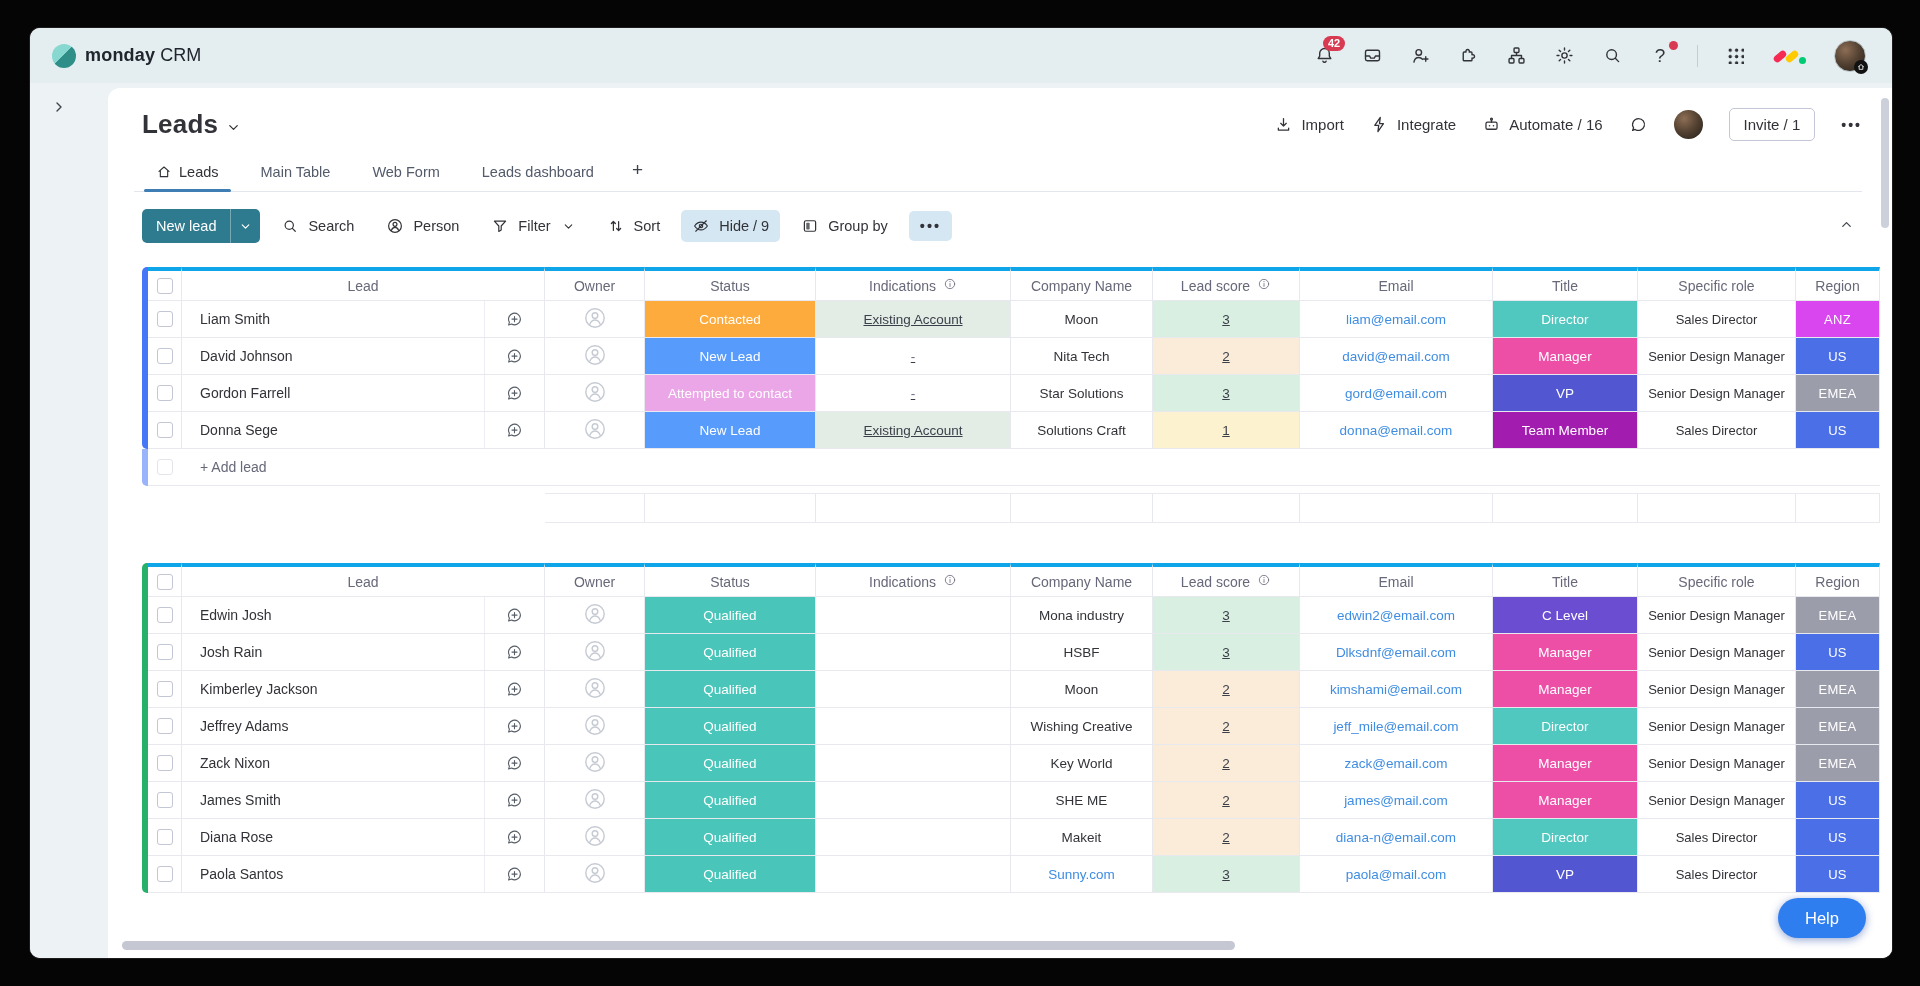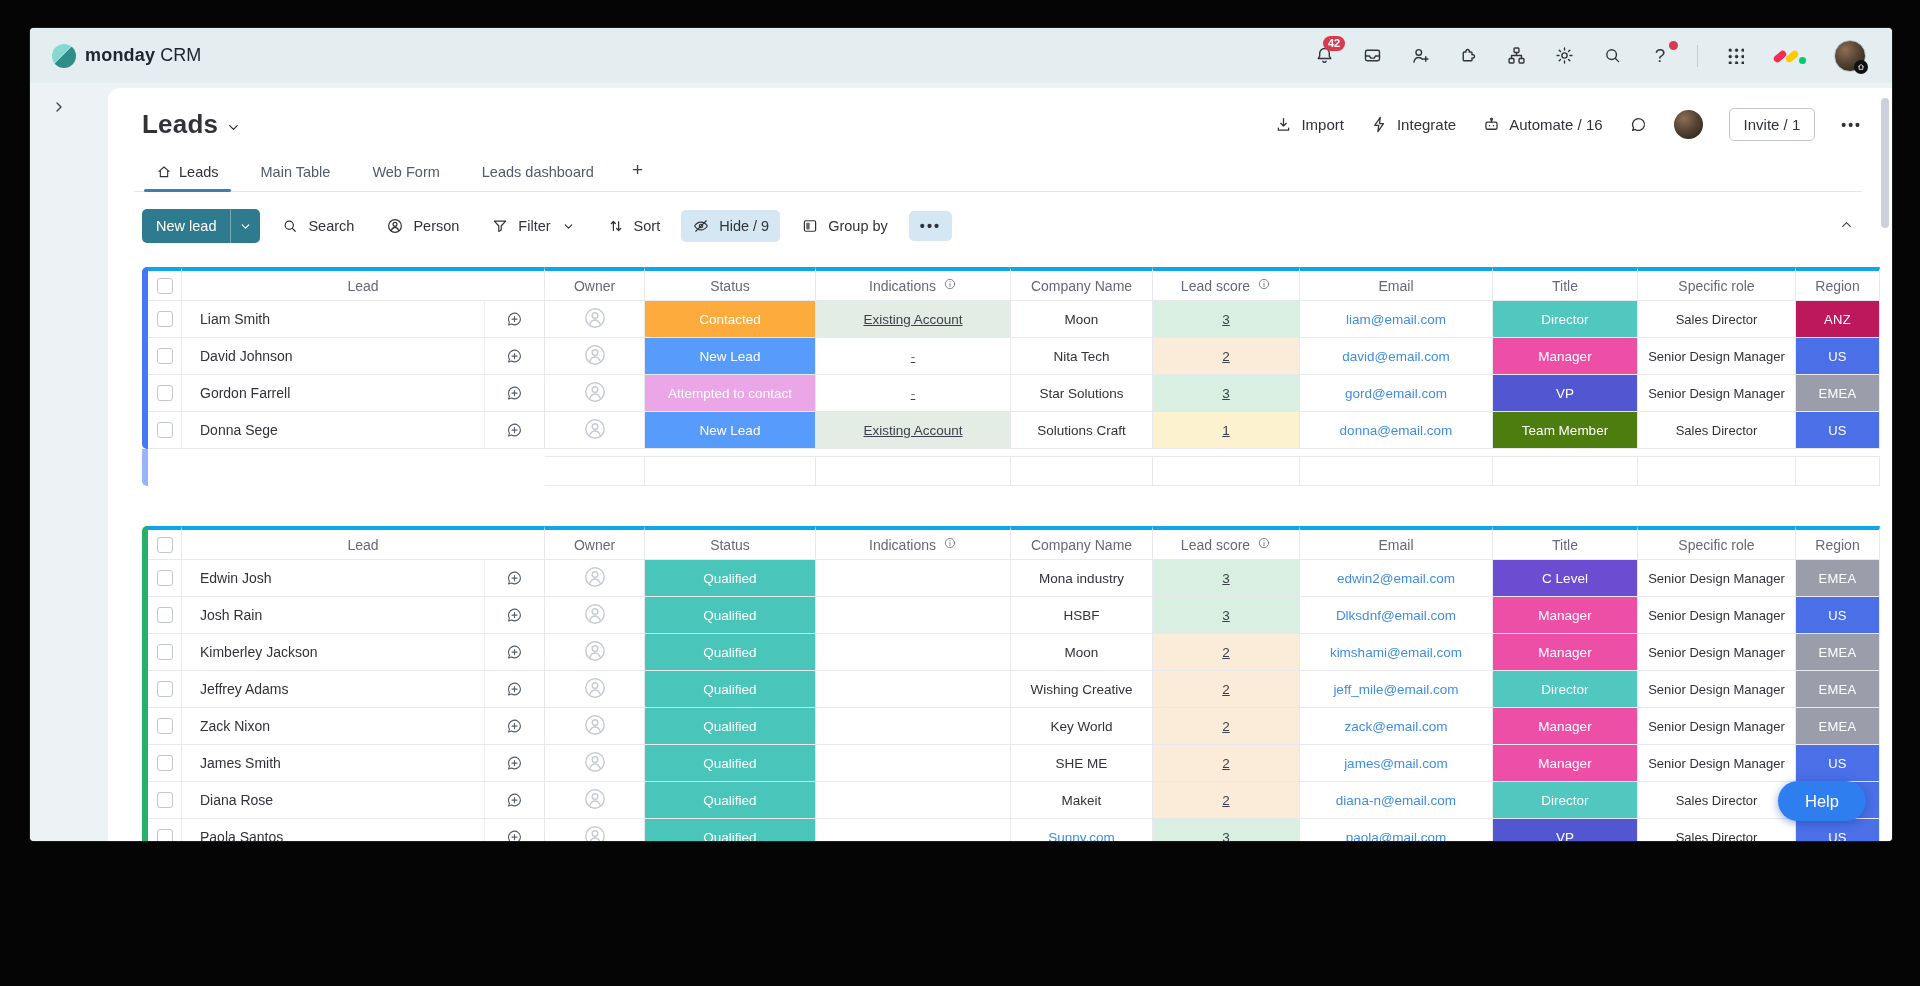--- a/index.html
+++ b/index.html
@@ -1,19 +1,19 @@
 <!DOCTYPE html>
 <html><head>
 <meta charset="utf-8">
 <style>
   * { margin:0; padding:0; box-sizing:border-box; }
   html,body { width:1920px; height:986px; background:#050505; overflow:hidden;
     font-family:"Liberation Sans", sans-serif; }
-  .window { position:absolute; left:30px; top:28px; width:1862px; height:813px;
-    border-radius:4px; overflow:hidden; background:#edf2f4; box-shadow:0 0 0 1px #1c1c1c; }
+  .window { position:absolute; left:30px; top:28px; width:1862px; height:930px;
+    border-radius:10px; overflow:hidden; background:#edf2f4; box-shadow:0 0 0 1px #1c1c1c; }
 
   
   .topbar { height:55px; background:#e4eef0; display:flex; align-items:center;
     justify-content:space-between; padding:0 26px 0 22px; }
   .brand { display:flex; align-items:center; gap:9px; }
   .logo { width:24px; height:24px; border-radius:50%;
     background:linear-gradient(135deg,#86d8d0 46%,#2f8e88 46%); }
   .brand-name { font-size:18px; font-weight:bold; color:#20252e; letter-spacing:.2px; }
   .brand-suffix { font-size:18px; font-weight:300; color:#20252e; margin-left:-4px; }
   .top-icons { display:flex; align-items:center; gap:26px; color:#323338; }
@@ -429,21 +429,21 @@
                 </div>
                 <div class="cell statusc" style="background: rgb(253, 171, 61);">Contacted</div>
                 <div class="cell indc" style="background: rgb(228, 236, 230);">Existing Account</div>
                 <div class="cell">
                   <span>Moon</span>
                 </div>
                 <div class="cell scorec" style="background: rgb(216, 239, 225);">3</div>
                 <div class="cell emailc">liam@email.com</div>
                 <div class="cell titlec" style="background: rgb(80, 200, 191);">Director</div>
                 <div class="cell rolec">Sales Director</div>
-                <div class="cell regionc" style="background: #be185d;">ANZ</div>
+                <div class="cell regionc" style="background: #d946ef;">ANZ</div>
               </div>
               <div class="grid">
                 <div class="cell">
                   <span class="cb"></span>
                 </div>
                 <div class="cell lead-cell">
                   <span>David Johnson</span>
                   <span class="msgzone">
                     <svg viewBox="0 0 24 24" fill="none" stroke="currentColor" stroke-width="1.4" stroke-linecap="round" stroke-linejoin="round">
                       <path d="M19.5 11.5a7.5 7.5 0 1 0-13.9 3.9L4.5 19l3.8-1.2a7.5 7.5 0 0 0 11.2-6.3z"></path>
@@ -524,23 +524,29 @@
                       <path d="M7.2 17.8c1-2.6 2.8-3.9 4.8-3.9s3.8 1.3 4.8 3.9"></path>
                     </svg></span>
                 </div>
                 <div class="cell statusc" style="background: rgb(87, 155, 252);">New Lead</div>
                 <div class="cell indc" style="background: rgb(228, 236, 230);">Existing Account</div>
                 <div class="cell">
                   <span>Solutions Craft</span>
                 </div>
                 <div class="cell scorec" style="background: rgb(252, 242, 207);">1</div>
                 <div class="cell emailc">donna@email.com</div>
-                <div class="cell titlec" style="background: #4d7c0f;">Team Member</div>
+                <div class="cell titlec" style="background: #a21caf;">Team Member</div>
                 <div class="cell rolec">Sales Director</div>
                 <div class="cell regionc" style="background: rgb(75, 111, 230);">US</div>
+              </div>
+              <div class="grid addrow">
+                <div class="cell">
+                  <span class="cb"></span>
+                </div>
+                <div class="cell lead-like">+ Add lead</div>
               </div>
               <div class="grid footer-grid">
                 <div class="cell blank"></div>
                 <div class="cell blank"></div>
                 <div class="cell"></div>
                 <div class="cell"></div>
                 <div class="cell"></div>
                 <div class="cell"></div>
                 <div class="cell"></div>
                 <div class="cell"></div>

